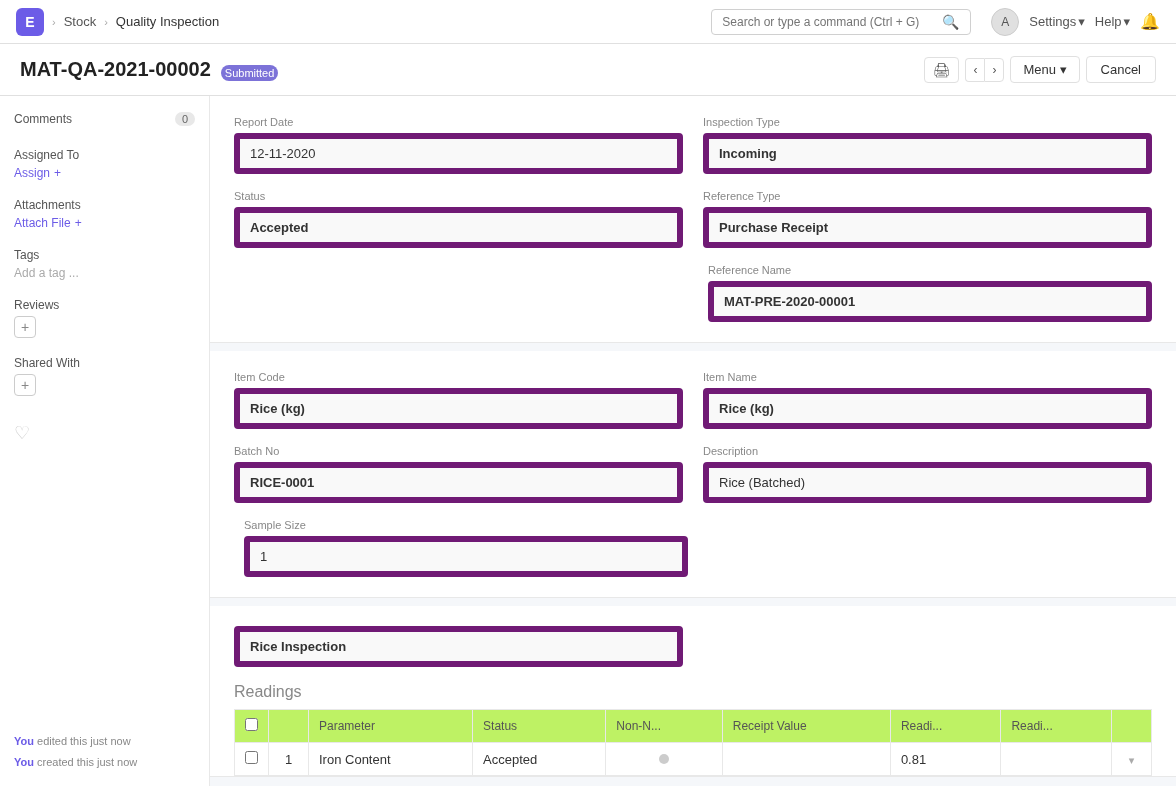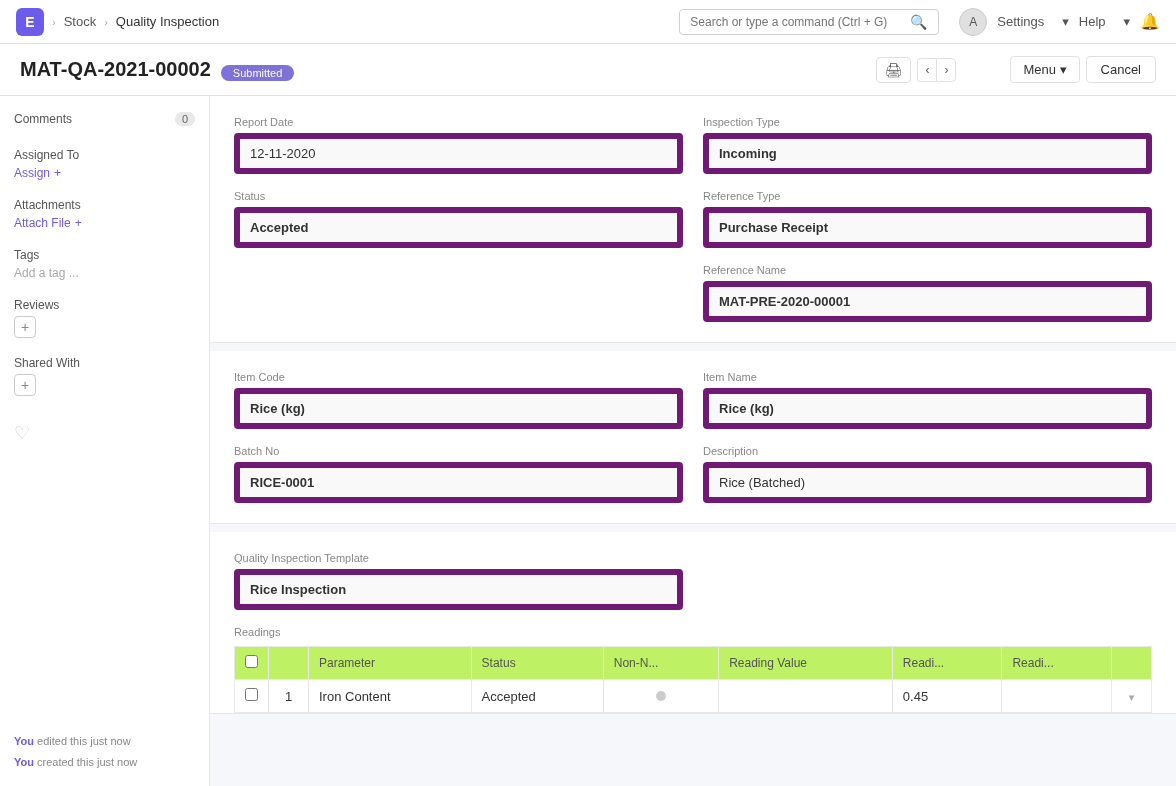--- a/index.html
+++ b/index.html
@@ -30,52 +30,52 @@
     }
     .search-icon-wrap { color: #aaa; font-size: 14px; }
     .nav-right { display: flex; align-items: center; gap: 10px; margin-left: 12px; }
     .avatar-btn {
       width: 28px; height: 28px; border-radius: 50%; background: #e0e0e0;
       display: flex; align-items: center; justify-content: center;
       font-size: 12px; color: #555; border: 1px solid #ccc; cursor: pointer;
     }
     .nav-btn {
       background: none; border: none; cursor: pointer; font-size: 13px;
-      color: #555; display: flex; align-items: center; gap: 18px;
+      color: #555; display: flex; align-items: center; gap: 2px;
     }
     .notif-icon { color: #aaa; font-size: 16px; cursor: pointer; }
 
     
     .page-header {
       display: flex; align-items: center; justify-content: space-between;
       background: #fff; padding: 12px 20px 12px 20px;
       border-bottom: 1px solid #e0e0e0;
     }
     .doc-title { display: flex; align-items: flex-end; gap: 10px; }
     .doc-id { font-size: 20px; font-weight: 600; color: #222; }
     .status-badge {
       background: #7c72d8; color: #fff; border-radius: 12px;
-      padding: 2px 12px; font-size: 11px; font-weight: 500;
+      padding: 2px 4px; font-size: 11px; font-weight: 500;
     }
     .header-actions { display: flex; align-items: center; gap: 6px; }
     .icon-btn {
       background: none; border: 1px solid #e0e0e0; border-radius: 4px;
       padding: 4px 8px; cursor: pointer; font-size: 14px; color: #555;
     }
     .nav-arrows { display: flex; gap: 0; }
     .nav-arrows button {
       background: none; border: 1px solid #e0e0e0; padding: 4px 7px;
       cursor: pointer; font-size: 12px; color: #555;
     }
     .nav-arrows button:first-child { border-right: none; border-radius: 4px 0 0 4px; }
     .nav-arrows button:last-child { border-radius: 0 4px 4px 0; }
     .menu-btn {
       background: none; border: 1px solid #e0e0e0; border-radius: 4px;
       padding: 5px 12px; cursor: pointer; font-size: 13px; color: #333;
-      display: flex; align-items: center; gap: 4px; margin-left: 48px;
+      display: flex; align-items: center; gap: 4px;
     }
     .cancel-btn {
       background: none; border: 1px solid #e0e0e0; border-radius: 4px;
       padding: 5px 14px; cursor: pointer; font-size: 13px; color: #333;
     }
 
     
     .page-body { display: flex; height: calc(786px - 44px - 52px); }
 
     
@@ -109,29 +109,29 @@
 
     
     .main-content { flex: 1; overflow-y: auto; padding: 0; background: #f5f7fa; }
 
     
     .form-section {
       background: #fff; margin: 0 0 8px 0; padding: 20px 24px;
       border-bottom: 1px solid #e8e8e8;
     }
     .form-row { display: flex; gap: 20px; margin-bottom: 16px; }
-    .form-row:last-child { margin-bottom: 0; }
+    .form-row:last-child { margin-bottom: 0; margin-left: 10px; }
     .form-group { flex: 1; }
     .form-label { font-size: 11px; color: #888; margin-bottom: 5px; display: block; }
     .form-value {
       border: 6px solid #701a75; border-radius: 4px; padding: 7px 10px;
       font-size: 13px; color: #333; background: #f9f9f9; min-height: 32px;
     }
     .form-value.bold { font-weight: 600; }
-    .readings-header { padding: 16px 24px 8px 24px; font-size: 11px; color: #888; font-weight: 500; }
+    .readings-header { padding: 16px 24px 8px 24px; font-size: 16px; color: #888; font-weight: 500; }
     .readings-table { width: 100%; border-collapse: collapse; }
     .readings-table th {
       background: #bef264; border: 1px solid #e8e8e8; padding: 8px 10px;
       font-size: 12px; color: #555; font-weight: 500; text-align: left;
     }
     .readings-table td {
       border: 1px solid #e8e8e8; padding: 8px 10px; font-size: 13px; color: #333;
       background: #fff;
     }
     .readings-table td.center { text-align: center; }
@@ -299,62 +299,68 @@
       <div class="form-row">
         <div class="form-group">
           <label class="form-label">Batch No</label>
           <div class="form-value bold">RICE-0001</div>
         </div>
         <div class="form-group">
           <label class="form-label">Description</label>
           <div class="form-value">Rice (Batched)</div>
         </div>
       </div>
+      <div class="form-row">
+        <div class="form-group" style="max-width: calc(50% - 10px);">
+          <label class="form-label">Sample Size</label>
+          <div class="form-value">1</div>
+        </div>
+        <div class="form-group"></div>
+      </div>
     </div>
 
     <div class="form-section" style="padding-bottom: 0;">
       <div class="form-row">
         <div class="form-group" style="max-width: calc(50% - 10px);">
-          <label class="form-label">Quality Inspection Template</label>
           <div class="form-value bold">Rice Inspection</div>
         </div>
         <div class="form-group"></div>
       </div>
 
       <div style="margin-top: 16px;">
         <div class="readings-header" style="padding: 0 0 8px 0;">Readings</div>
         <table class="readings-table">
           <thead>
             <tr>
               <th class="checkbox-cell">
                 <input type="checkbox" style="">
               </th>
               <th style="width:40px;"></th>
               <th>Parameter</th>
               <th>Status</th>
               <th>Non-N...</th>
-              <th>Reading Value</th>
+              <th>Receipt Value</th>
               <th>Readi...</th>
               <th>Readi...</th>
               <th style="width:40px;"></th>
             </tr>
           </thead>
           <tbody>
             <tr>
               <td class="checkbox-cell">
                 <input type="checkbox" style="">
               </td>
               <td class="row-num">1</td>
               <td>Iron Content</td>
               <td>Accepted</td>
               <td class="center">
                 <span class="dot-indicator"></span>
               </td>
               <td></td>
-              <td>0.45</td>
+              <td>0.81</td>
               <td></td>
               <td class="center">
                 <span class="dropdown-arrow">▾</span>
               </td>
             </tr>
           </tbody>
         </table>
       </div>
     </div>
 

